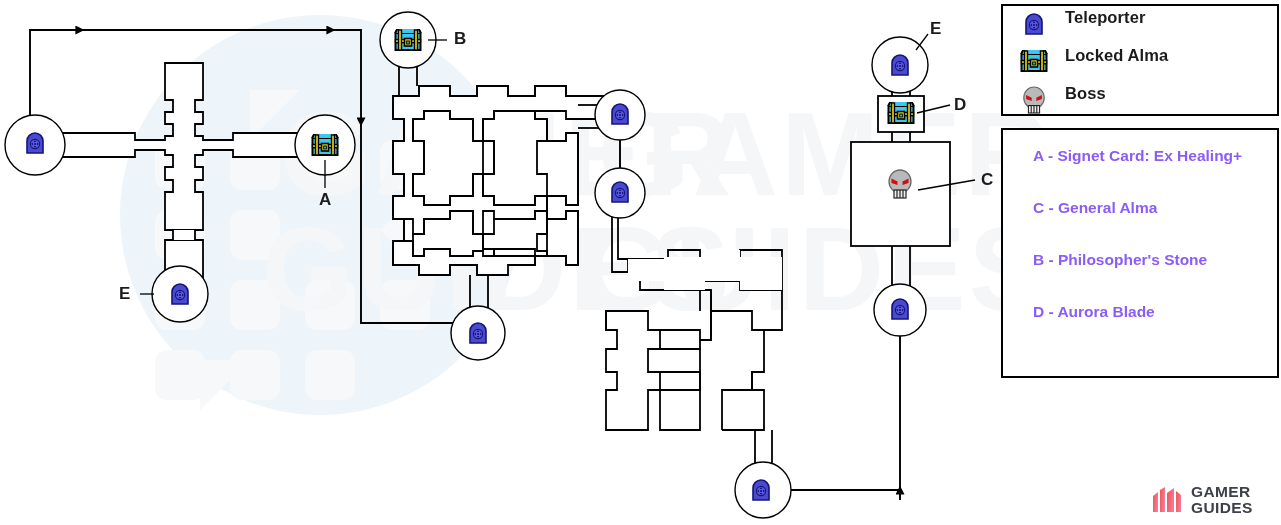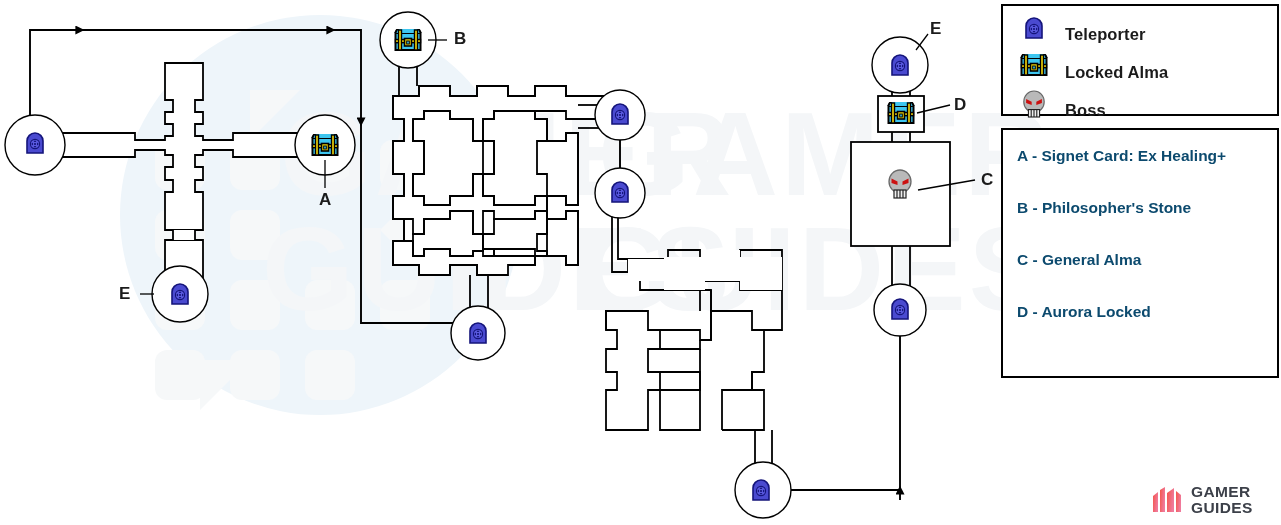--- a/index.html
+++ b/index.html
@@ -15,43 +15,43 @@
   .legend-box{
     position:absolute;
     background:#ffffff;
     border:2px solid #000000;
     box-sizing:border-box;
   }
   #legend-key{ left:1001px; top:4px; width:278px; height:112px; }
   #legend-notes{ left:1001px; top:128px; width:278px; height:250px; }
 
   .legend-row{
-    display:flex;align-items:flex-end;
+    display:flex;align-items:flex-start;
     height:36px;
     padding-left:16px;
   }
   #legend-key .legend-row{ margin-top:2px; }
   .legend-row .legend-icon{
     width:30px;height:32px;display:flex;align-items:center;justify-content:center;
     flex:0 0 30px;
   }
   .legend-row .legend-label{
     margin-left:16px;
     font-size:16.5px;
     font-weight:bold;
     color:#1b1b1b;
     letter-spacing:0.1px;
     white-space:nowrap;
   }
 
   .note-row{
     font-size:15.5px;
     font-weight:bold;
-    color:#0c4a6e;
-    padding-left:14px;
+    color:#8b5cf6;
+    padding-left:30px;
     height:52px;
     display:flex;
     align-items:center;
     white-space:nowrap;
   }
 
   
   #gg-logo{
     position:absolute;left:1152px;top:484px;
     display:flex;align-items:center;gap:9px;
@@ -400,23 +400,23 @@
       <svg width="26" height="30" viewBox="0 0 28 32">
           <use href="#ico-skull"></use>
         </svg>
     </span>
     <span class="legend-label">Boss</span>
   </div>
 </div>
 
 <div class="legend-box" id="legend-notes">
   <div class="note-row">A - Signet Card: Ex Healing+</div>
+  <div class="note-row">C - General Alma</div>
   <div class="note-row">B - Philosopher's Stone</div>
-  <div class="note-row">C - General Alma</div>
-  <div class="note-row">D - Aurora Locked</div>
+  <div class="note-row">D - Aurora Blade</div>
 </div>
 
 <div id="gg-logo">
   <svg class="gg-mark" viewBox="0 0 30 26">
     <path d="M1 25 L1 9 L6 5 L6 25 Z" fill="url(#ggGrad)"></path>
     <path d="M8 25 L8 3 L13 0 L13 25 Z" fill="url(#ggGrad)"></path>
     <path d="M15 25 L15 6 L22 1 L22 25 Z" fill="url(#ggGrad)"></path>
     <path d="M24 25 L24 4 L29 8 L29 25 Z" fill="url(#ggGrad)"></path>
   </svg>
   <div class="gg-words">

